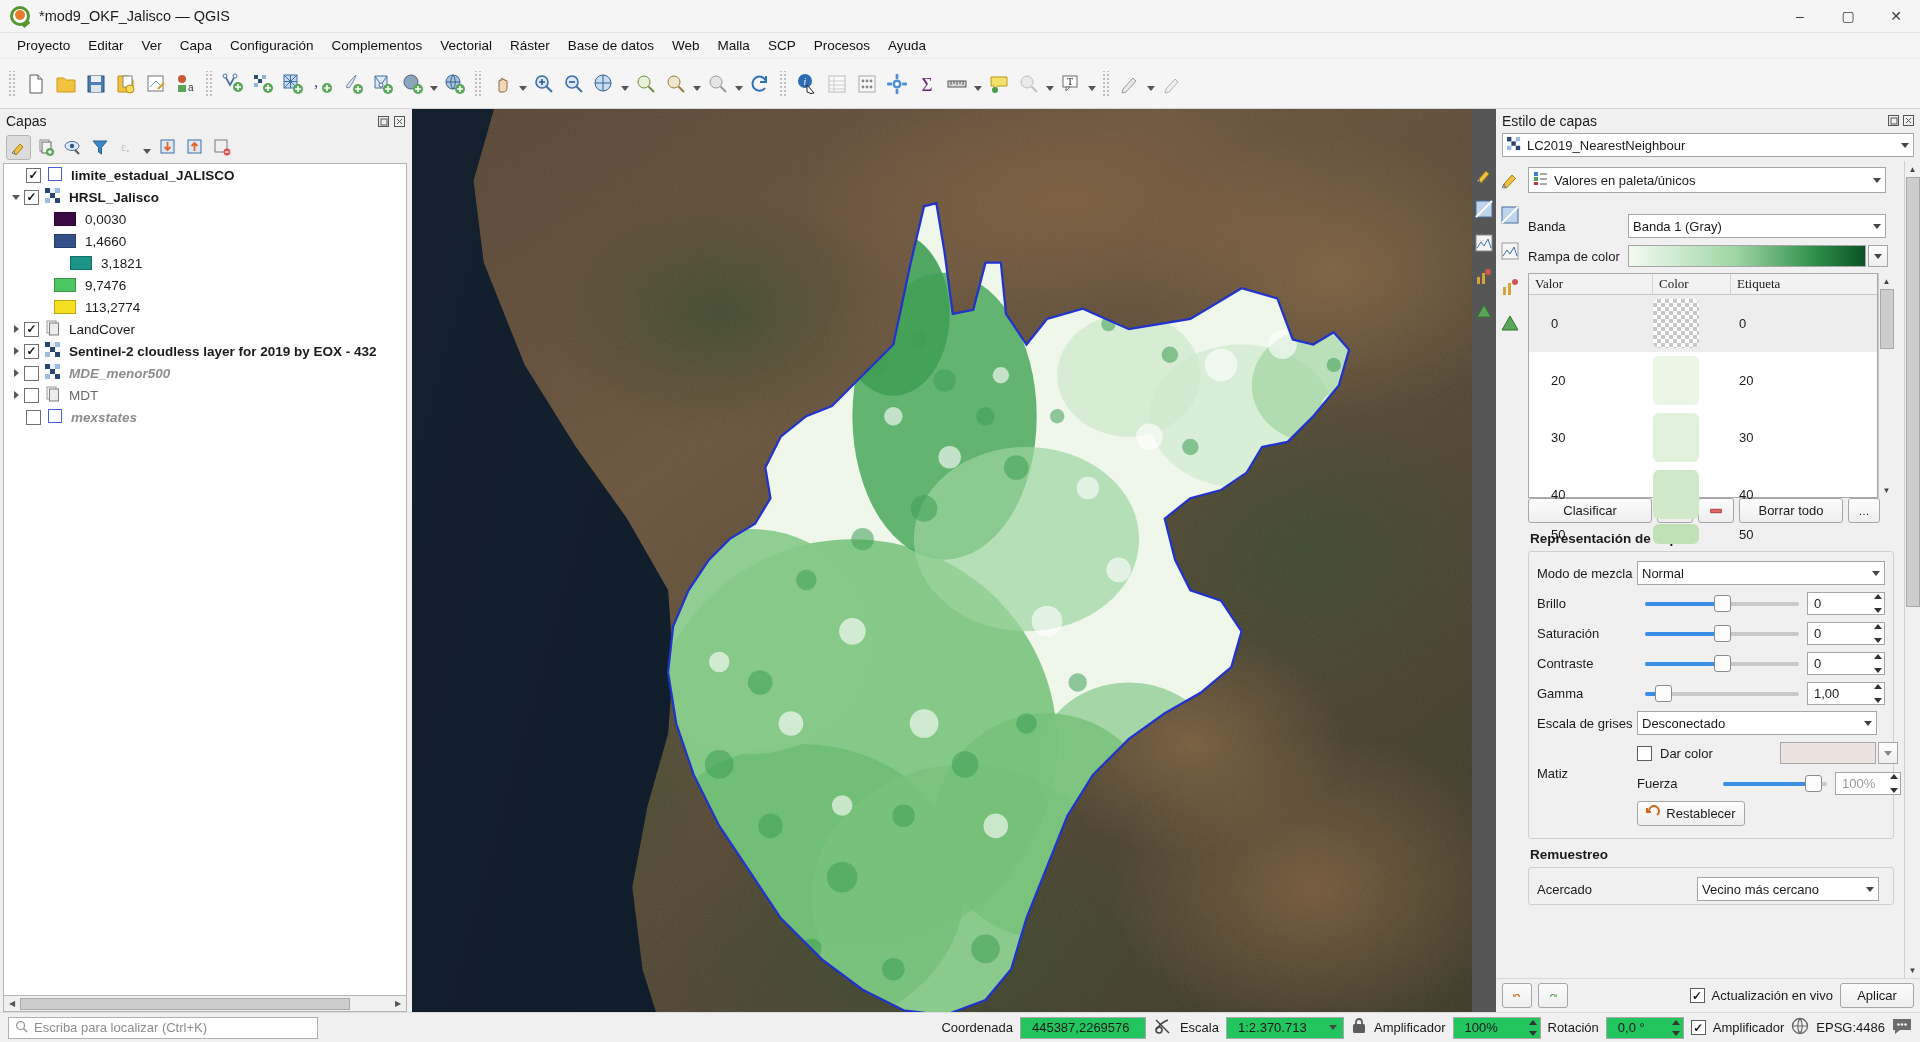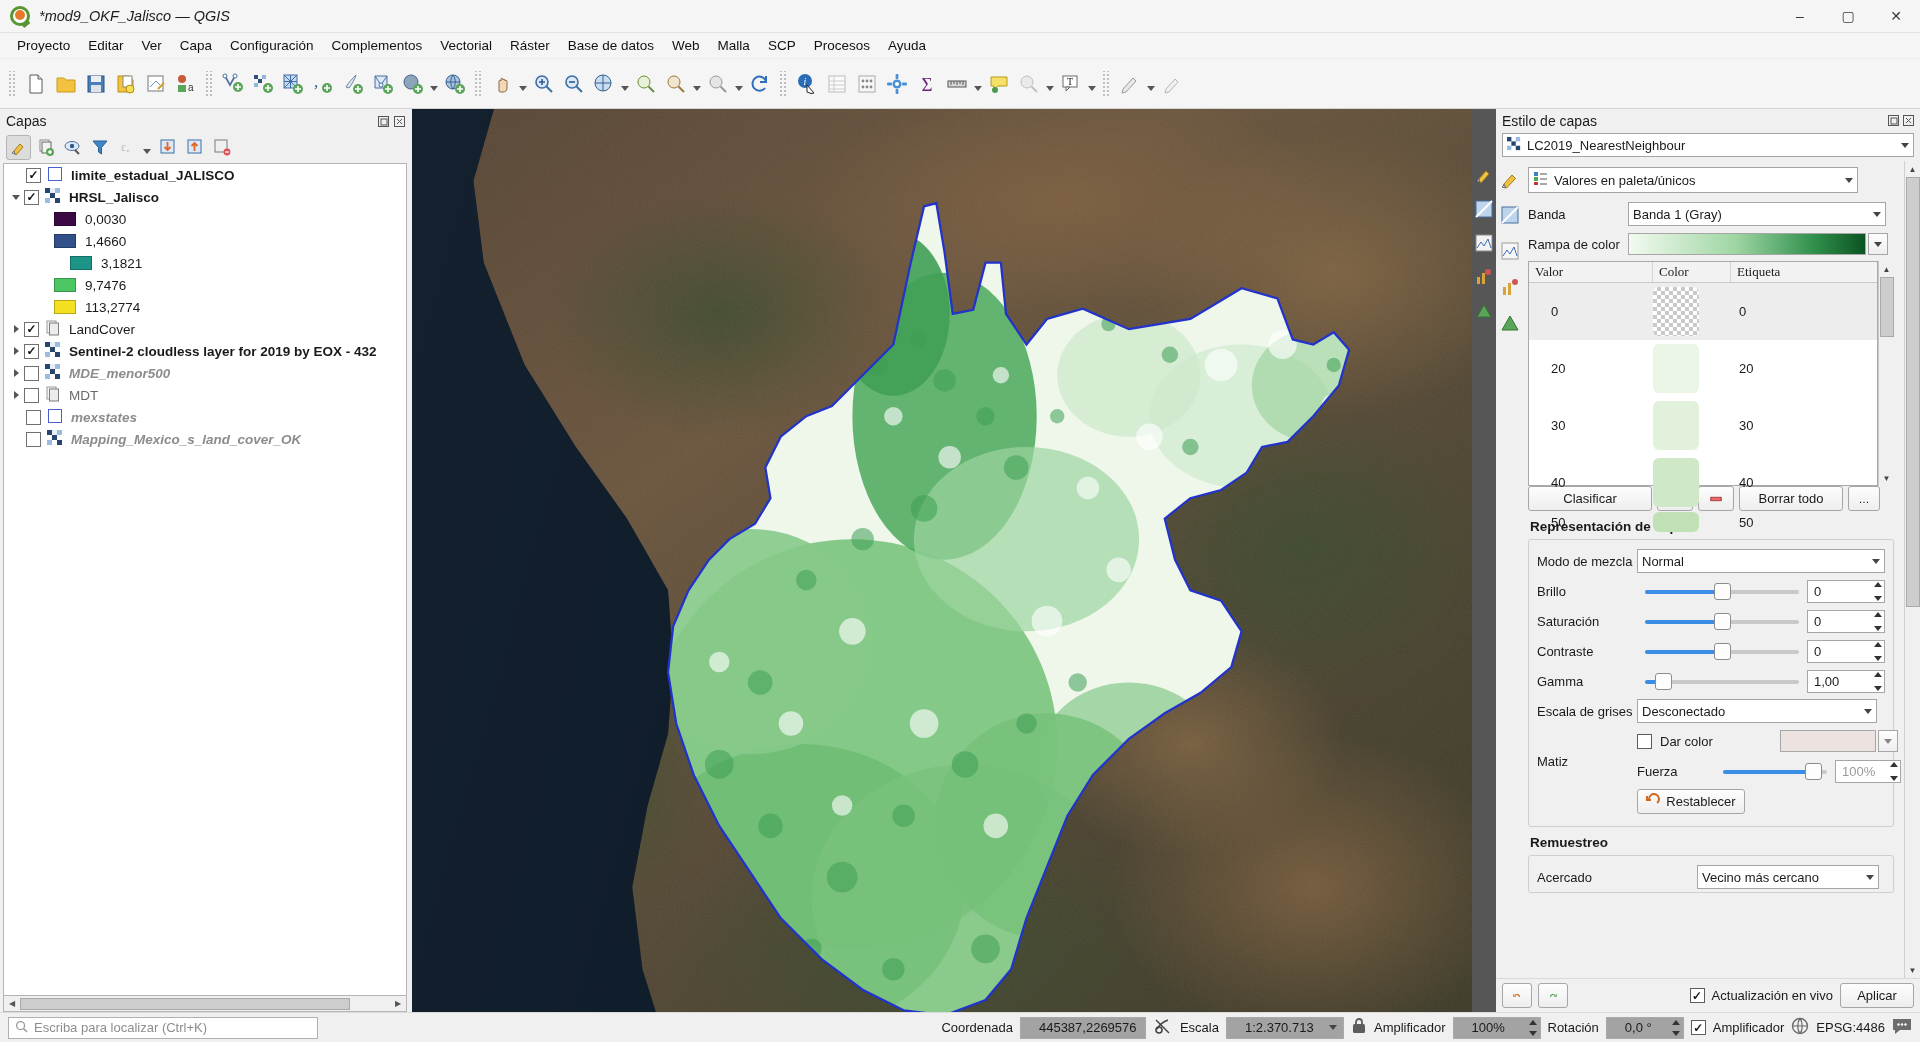--- a/index.html
+++ b/index.html
@@ -27,21 +27,21 @@
     border: 3px solid #589632; background: #ffffff;
   }
   .titlebar .qgis-logo .dot {
     position:absolute; left:5px; top:4px; width:10px; height:10px; border-radius:50%;
     background:#e8792a;
   }
   .titlebar .qgis-logo .tail {
     position:absolute; right:0px; bottom:0px; width:8px; height:4px; background:#589632;
     transform: rotate(-40deg);
   }
-  .titlebar .title { font-size: 14.5px; color: #1c1c1c; font-style: italic; }
+  .titlebar .title { font-size: 14.5px; color: #1c1c1c; }
   .titlebar .wincontrols { margin-left:auto; display:flex; height:33px; }
   .titlebar .wincontrols div {
     width: 48px; height: 33px; display:flex; align-items:center; justify-content:center;
     font-size: 14px; color:#3a3a3a;
   }
 
   
   .menubar {
     height: 26px; background:#f5f5f5; display:flex; align-items:center;
     padding-left: 8px; flex: 0 0 26px; border-bottom:1px solid #ececec;
@@ -169,22 +169,22 @@
             display:flex; align-items:center; justify-content:center; font-weight:bold;
             font-size:12px; line-height:1; flex:0 0 15px; }
   .rp-footer { height:34px; display:flex; align-items:center; padding:0 6px; gap:6px;
                border-top:1px solid #dadada; }
 
   
   .statusbar { height:30px; flex:0 0 30px; background:#f0f0f0; display:flex; align-items:center;
                padding:0 8px; gap:7px; border-top:1px solid #dcdcdc; font-size:13px; }
   .locator { width:310px; height:22px; border:1px solid #b0b0b0; background:#fff; display:flex;
              align-items:center; padding-left:6px; color:#8d8d8d; font-size:13px; gap:6px; }
-  .sfield { height:22px; border:1px solid #a9a9a9; background:#a3a3a3; display:flex; align-items:center;
-            padding:0 18px; font-size:13px; }
+  .sfield { height:22px; border:1px solid #a9a9a9; background:#22c55e; display:flex; align-items:center;
+            padding:0 11px; font-size:13px; }
   .ml-auto { margin-left:auto; }
 </style>
 </head>
 <body>
 
 <div id="app">
 
   <div class="titlebar">
     <div class="qgis-logo">
       <div class="ring"></div>
@@ -650,33 +650,20 @@
 
         <div class="lrow" style="padding-left:22px">
           <div class="cbox"></div>
           <div class="licon">
             <svg width="16" height="16" viewBox="0 0 16 16">
                 <rect x="1.5" y="1.5" width="13" height="13" fill="#fff" stroke="#4a5fd0"></rect>
               </svg></div>
           <div class="lname italic-gray">mexstates</div>
         </div>
 
-        <div class="lrow" style="padding-left:22px">
-          <div class="cbox"></div>
-          <div class="licon">
-            <svg width="16" height="16" viewBox="0 0 16 16">
-                <rect x="0" y="0" width="5" height="5" fill="#26456f"></rect>
-                <rect x="5" y="5" width="5" height="5" fill="#26456f"></rect>
-                <rect x="10" y="0" width="5" height="5" fill="#9cbbe0"></rect>
-                <rect x="0" y="10" width="5" height="5" fill="#9cbbe0"></rect>
-                <rect x="10" y="10" width="5" height="5" fill="#26456f"></rect>
-                <rect x="5" y="0" width="5" height="5" fill="#e8eef6"></rect>
-              </svg></div>
-          <div class="lname italic-gray">Mapping_Mexico_s_land_cover_OK</div>
-        </div>
       </div>
 
       <div class="hscroll">
         <div class="arrow">◀</div>
         <div class="track">
             <div class="thumb"></div>
           </div>
         <div class="arrow">▶</div>
       </div>
     </div>
@@ -916,21 +903,21 @@
                 <rect x="8" y="6" width="3" height="12" fill="#d8a43a"></rect>
                 <circle cx="15" cy="5" r="3" fill="#d05555"></circle>
               </svg></span>
           <span>
             <svg width="20" height="20" viewBox="0 0 20 20">
                 <path d="M2 17h16L10 3z" fill="#5aa55a" stroke="#2f7530"></path>
               </svg></span>
         </div>
 
         <div class="rp-content">
-          <div class="combo" style="width:330px;margin-bottom:8px;height:26px;">
+          <div class="combo" style="width:358px;margin-bottom:20px;height:26px;">
             <span style="margin-right:6px">
               <svg width="15" height="15" viewBox="0 0 15 15">
                   <rect x="1" y="1" width="4" height="4" fill="#3f7fd0"></rect>
                   <rect x="1" y="6" width="4" height="4" fill="#4aa85c"></rect>
                   <rect x="1" y="11" width="4" height="3" fill="#c0392b"></rect>
                   <path d="M7 3h7M7 8h7M7 13h7" stroke="#555"></path>
                 </svg></span>
             <span>Valores en paleta/únicos</span>
             <span class="arrow"></span>
           </div>

